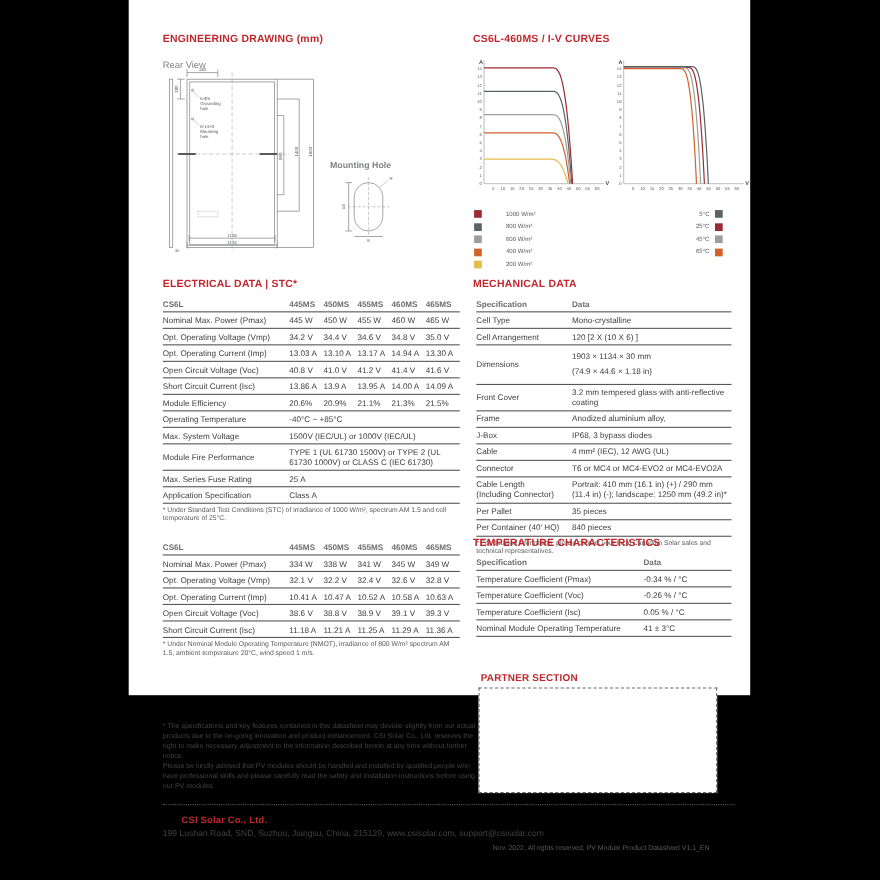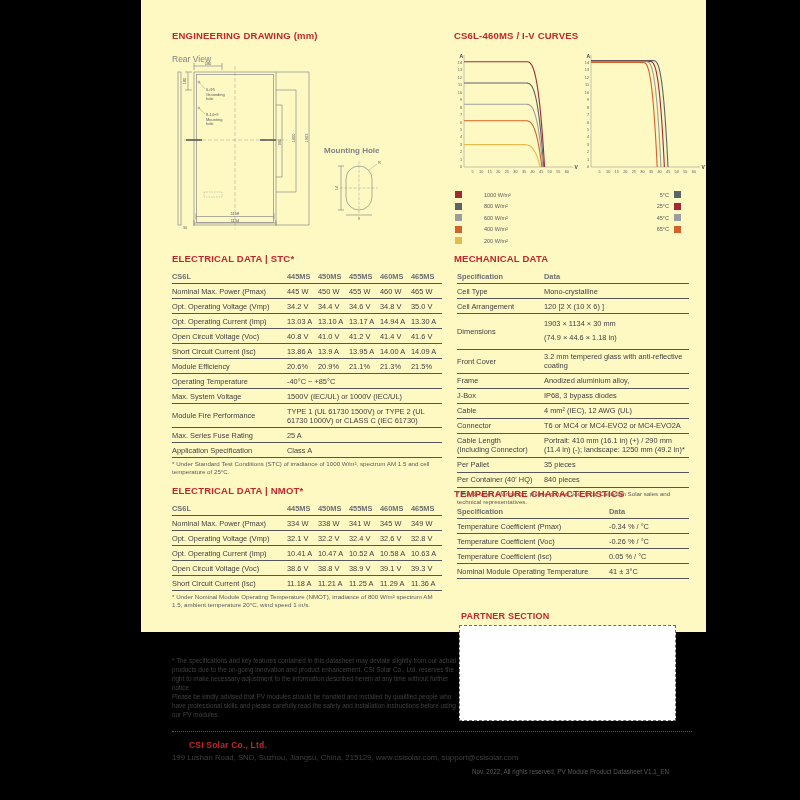--- a/index.html
+++ b/index.html
@@ -1,17 +1,17 @@
 <!DOCTYPE html>
 <html><head>
 <meta charset="utf-8">
 <style>
   html,body{margin:0;padding:0;background:#000;width:800px;height:800px;overflow:hidden;
     font-family:"Liberation Sans","DejaVu Sans",sans-serif;}
-  .page{position:absolute;left:117px;top:0;width:565px;height:632px;background:#fef9c3;margin-left:24px;}
+  .page{position:absolute;left:117px;top:0;width:565px;height:632px;background:#ffffff;}
   .abs{position:absolute;}
   .h-red{font-size:9.5px;font-weight:bold;color:#C1272D;letter-spacing:.2px;}
   .h-gray{font-size:8.5px;font-weight:normal;color:#808285;}
   .tbl{font-size:7.4px;color:#414042;}
   .trow{display:flex;align-items:center;border-bottom:1px solid #55565A;padding:2.5px 0;min-height:9px;}
   .thead{color:#6D6E71;font-weight:bold;}
   .tl{width:115px;flex:none;}
   .tv{width:31px;flex:none;}
   .tspan{flex:1;}
   .ml{width:87px;flex:none;white-space:pre-line;}
@@ -351,21 +351,20 @@
         </div>
       <div class="trow">
           <span class="ml">Per Container (40' HQ)</span>
           <span class="md">840 pieces</span>
         </div>
     </div>
     <div class="fnote" style="margin-left:3px">* For detailed information, please contact your local Canadian Solar sales and technical representatives.</div>
   </div>
 
   <div class="abs" style="left:31px;top:485px;width:270px">
-    <div class="h-red">ELECTRICAL DATA | NMOT*</div>
     <div class="tbl" style="margin-top:5px">
       <div class="trow thead">
         <span class="tl">CS6L</span>
         <span class="tv">445MS</span>
         <span class="tv">450MS</span>
         <span class="tv">455MS</span>
         <span class="tv">460MS</span>
         <span class="tv">465MS</span>
       </div>
       <div class="trow">

